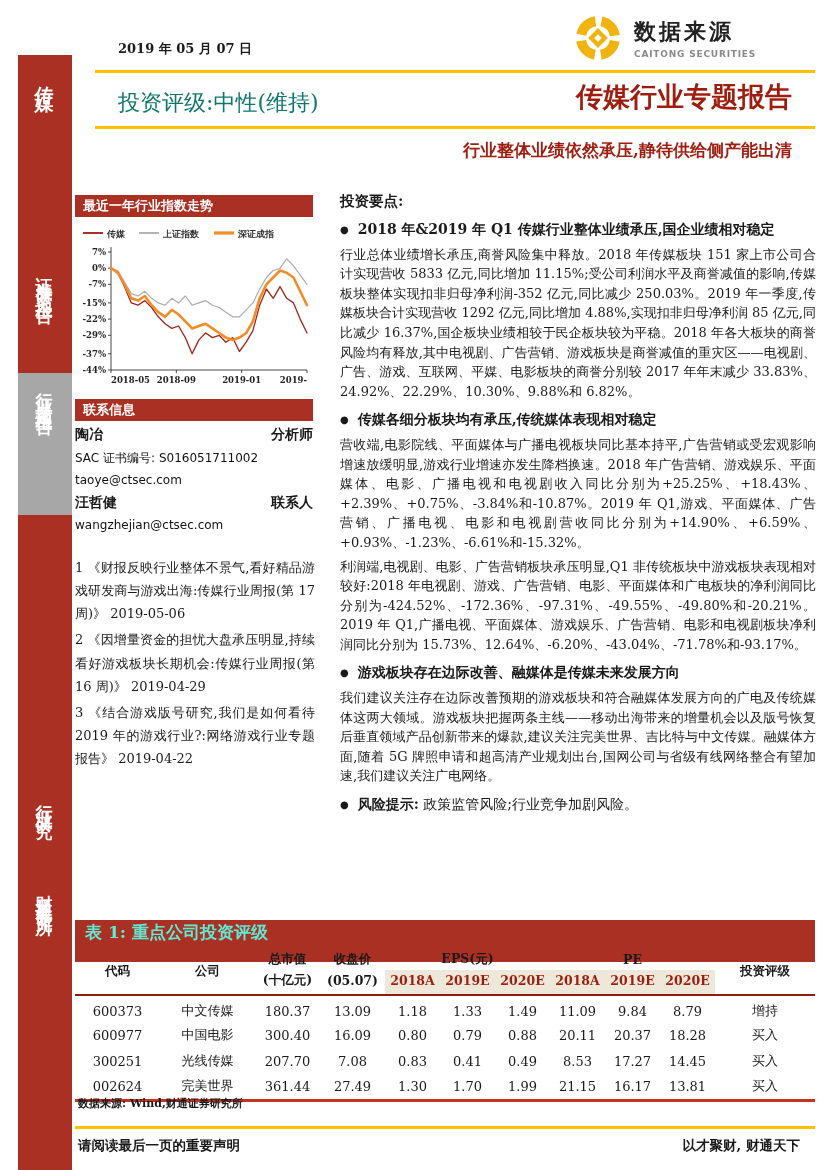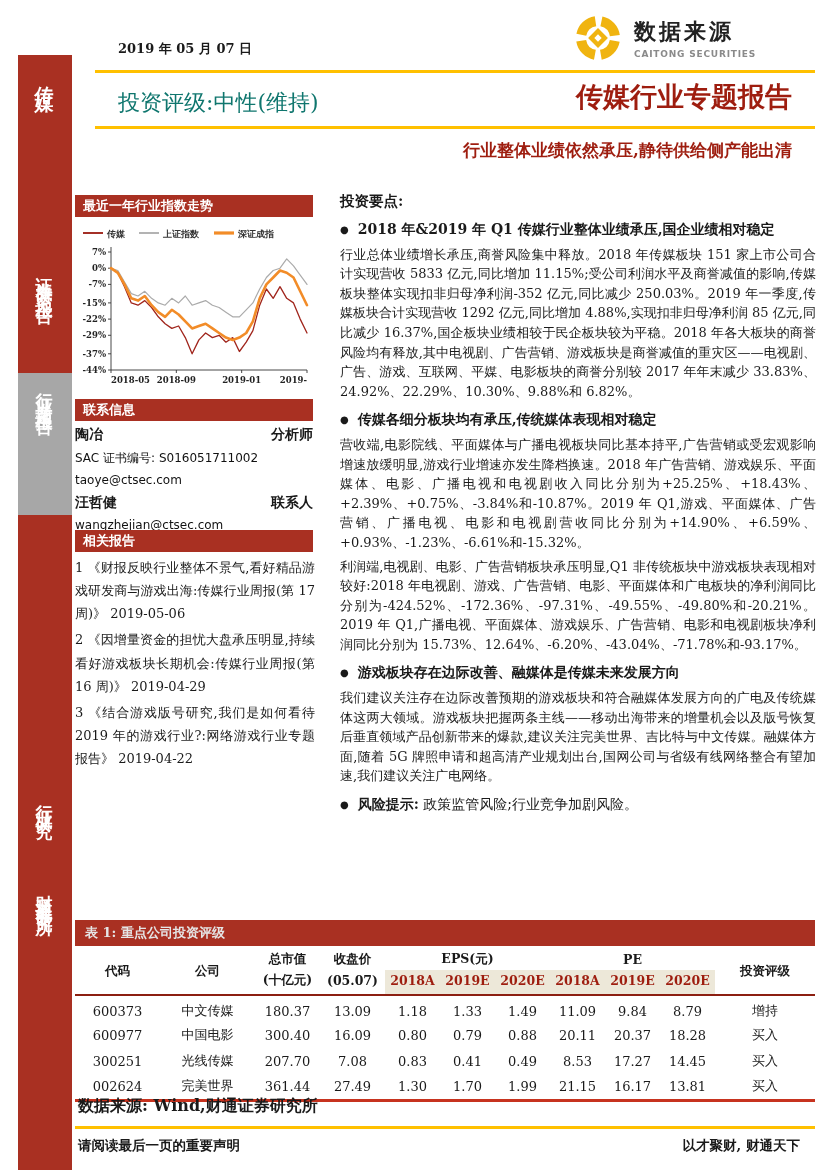--- a/index.html
+++ b/index.html
@@ -76,38 +76,38 @@
   .main { position:absolute; left:340px; top:192px; width:476px; }
   .kp   { font-weight:bold; font-size:14.5px; margin-bottom:7px; }
   .btitle { display:flex; gap:9px; font-weight:bold; font-size:14px;
             margin:9px 0 5px; line-height:1.4; }
   .bm { font-size:10px; line-height:1.9; }
   .main p { font-size:13px; line-height:19.6px; text-align:justify; margin-bottom:4px; }
   .risk-text { font-weight:normal; }
 
   
   .tbl-head {
-    position:absolute; left:75px; top:920px; width:740px; height:26px;
-    background:var(--brand-red,#A93022); color:#e5e5e5; font-weight:bold;
-    font-size:13px; line-height:25px; padding-left:10px;
+    position:absolute; left:75px; top:920px; width:740px; height:42px;
+    background:var(--brand-red,#A93022); color:#5eead4; font-weight:bold;
+    font-size:17px; line-height:25px; padding-left:10px;
   }
   #cotable {
     position:absolute; left:75px; top:945px; width:740px;
     border-collapse:collapse; table-layout:fixed;
     border-bottom:3px solid var(--table-line,#C7331F);
   }
   #cotable th, #cotable td { text-align:center; font-size:12.5px; padding:2px 0; }
   #cotable thead th { font-weight:bold; }
   #cotable thead { border-bottom:2px solid #8C1F11; }
   #cotable thead tr:first-child th { padding-top:6px; }
   #cotable thead tr:last-child  th { padding-bottom:5px;margin-top:40px; }
   #cotable th.sub { background:var(--table-subheader-bg,#EDE8D9); }
   #cotable tbody td { font-size:13px; height:26px; }
   #cotable tbody tr:first-child td { padding-top:6px; }
-  .source { position:absolute; left:78px; top:1096px; font-size:16px; font-weight:bold; }
+  .source { position:absolute; left:78px; top:1096px; font-size:11px; font-weight:bold; }
 
   
   .rule3 { left:75px; top:1126px; width:740px; height:2.5px; }
   .foot-left  { position:absolute; left:78px;  top:1137px; font-size:13.5px; font-weight:bold; }
   .foot-right { position:absolute; right:27px; top:1137px; font-size:13.5px; font-weight:bold; }
 </style>
 </head>
 <body>
 
 <div id="page">
@@ -187,21 +187,20 @@
     </div>
     <div class="cert">SAC 证书编号: S016051711002</div>
     <div class="email">taoye@ctsec.com</div>
     <div class="crow m">
       <span>汪哲健</span>
       <span>联系人</span>
     </div>
     <div class="email">wangzhejian@ctsec.com</div>
   </div>
 
-  <div class="sec-head h-reports">相关报告</div>
   <div class="reports">
     <div class="report">1 《财报反映行业整体不景气,看好精品游戏研发商与游戏出海:传媒行业周报(第 17 周)》  2019-05-06</div>
     <div class="report">2 《因增量资金的担忧大盘承压明显,持续看好游戏板块长期机会:传媒行业周报(第 16 周)》  2019-04-29</div>
     <div class="report">3 《结合游戏版号研究,我们是如何看待 2019 年的游戏行业?:网络游戏行业专题报告》 2019-04-22</div>
   </div>
 
   <div class="main">
     <div class="kp">投资要点:</div>
 
     <div class="btitle">

